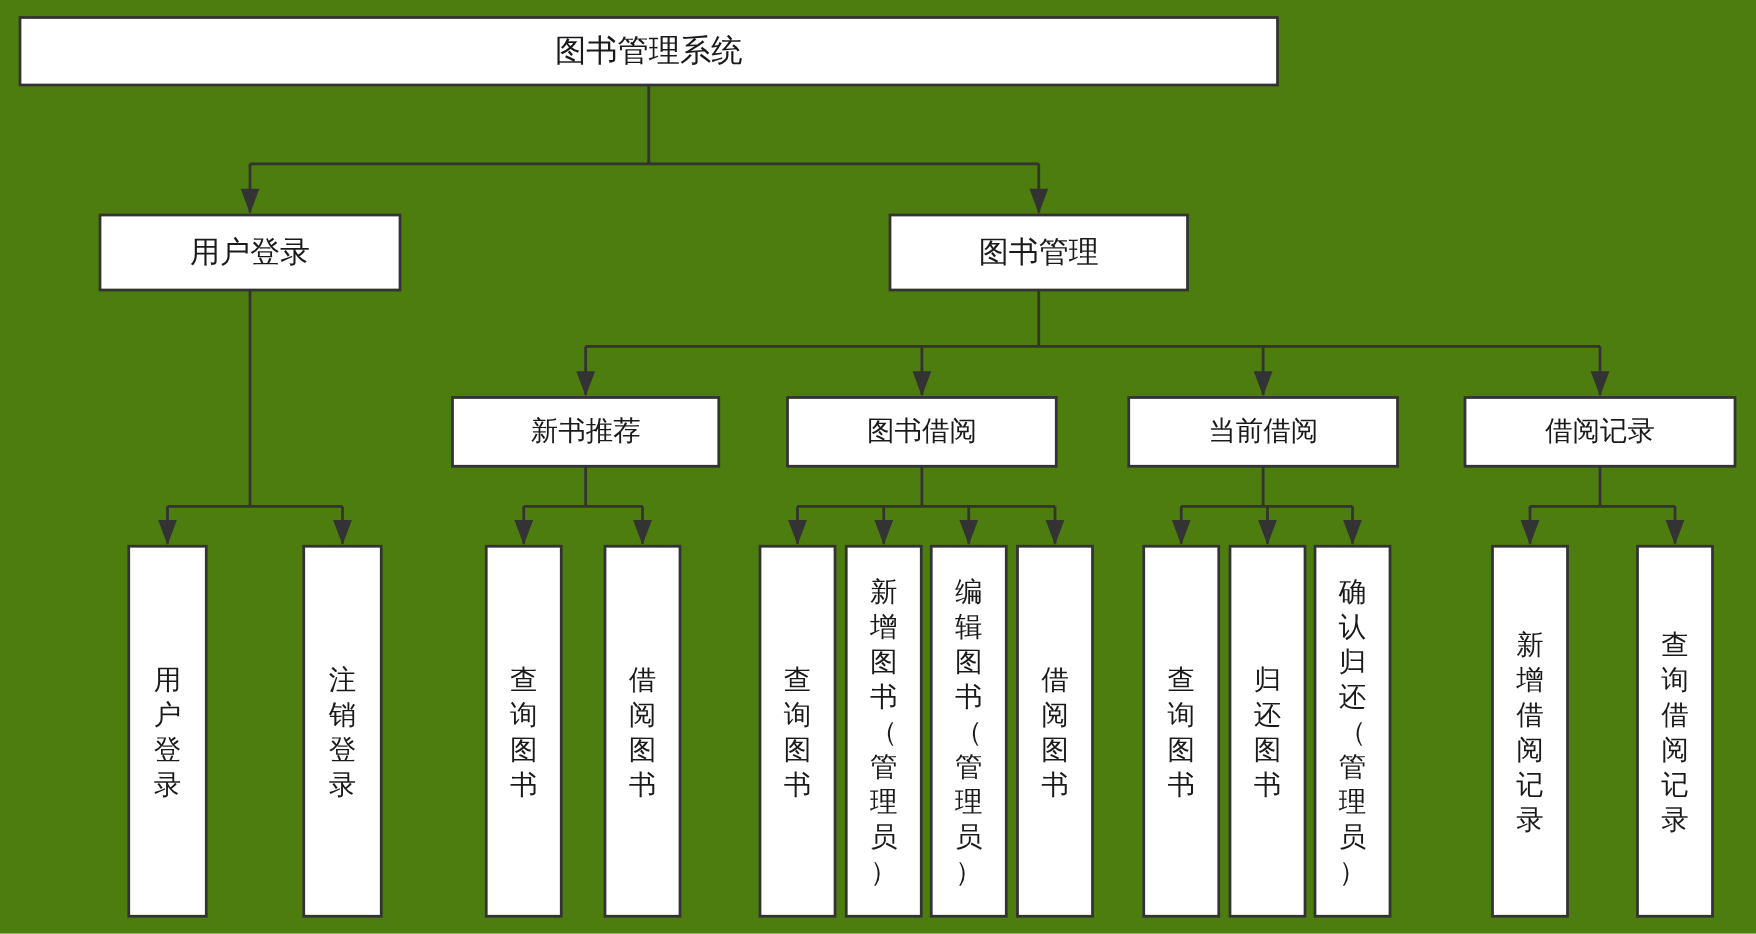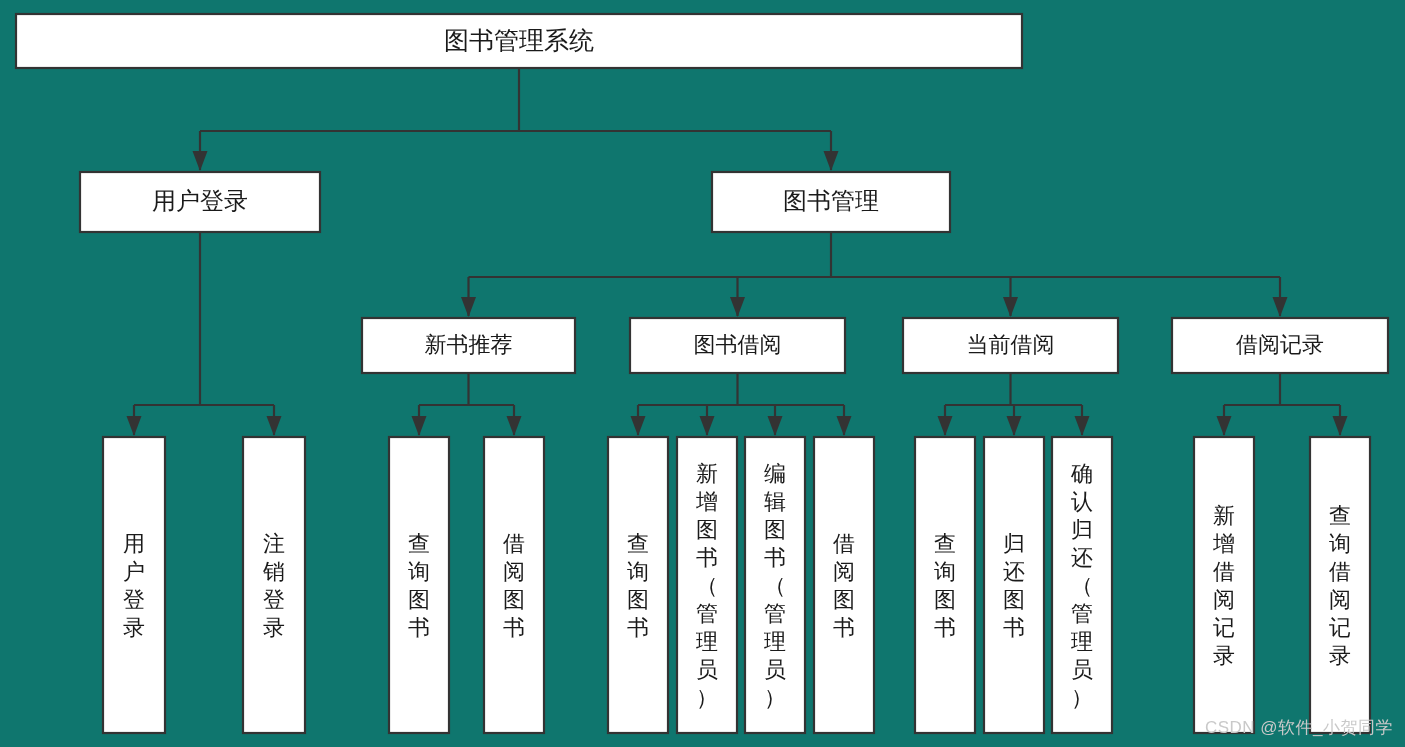--- a/index.html
+++ b/index.html
@@ -7,21 +7,21 @@
     padding: 0;
     background: #ffffff;
   }
   body {
     font-family: "Liberation Sans", "DejaVu Sans", sans-serif;
   }
   #diagram-root {
     position: relative;
     width: 1405px;
     height: 747px;
-    background: #0f766e;
+    background: #4d7c0f;
     overflow: hidden;
   }
   svg#flow {
     position: absolute;
     left: 0;
     top: 0;
     width: 1405px;
     height: 747px;
   }
   .node-box {
@@ -207,15 +207,14 @@
           <rect x="1194" y="437" width="60" height="296" class="node-box"></rect>
           <text x="1224" class="leaf-label"><tspan x="1224" y="522.84">新</tspan><tspan x="1224" y="550.84">增</tspan><tspan x="1224" y="578.84">借</tspan><tspan x="1224" y="606.84">阅</tspan><tspan x="1224" y="634.84">记</tspan><tspan x="1224" y="662.84">录</tspan></text>
         </g>
         <g>
           <rect x="1310" y="437" width="60" height="296" class="node-box"></rect>
           <text x="1340" class="leaf-label"><tspan x="1340" y="522.84">查</tspan><tspan x="1340" y="550.84">询</tspan><tspan x="1340" y="578.84">借</tspan><tspan x="1340" y="606.84">阅</tspan><tspan x="1340" y="634.84">记</tspan><tspan x="1340" y="662.84">录</tspan></text>
         </g>
       </g>
   </svg>
 
-  <div class="watermark">CSDN @软件_小贺同学</div>
 
 </div>
 
 </body></html>

